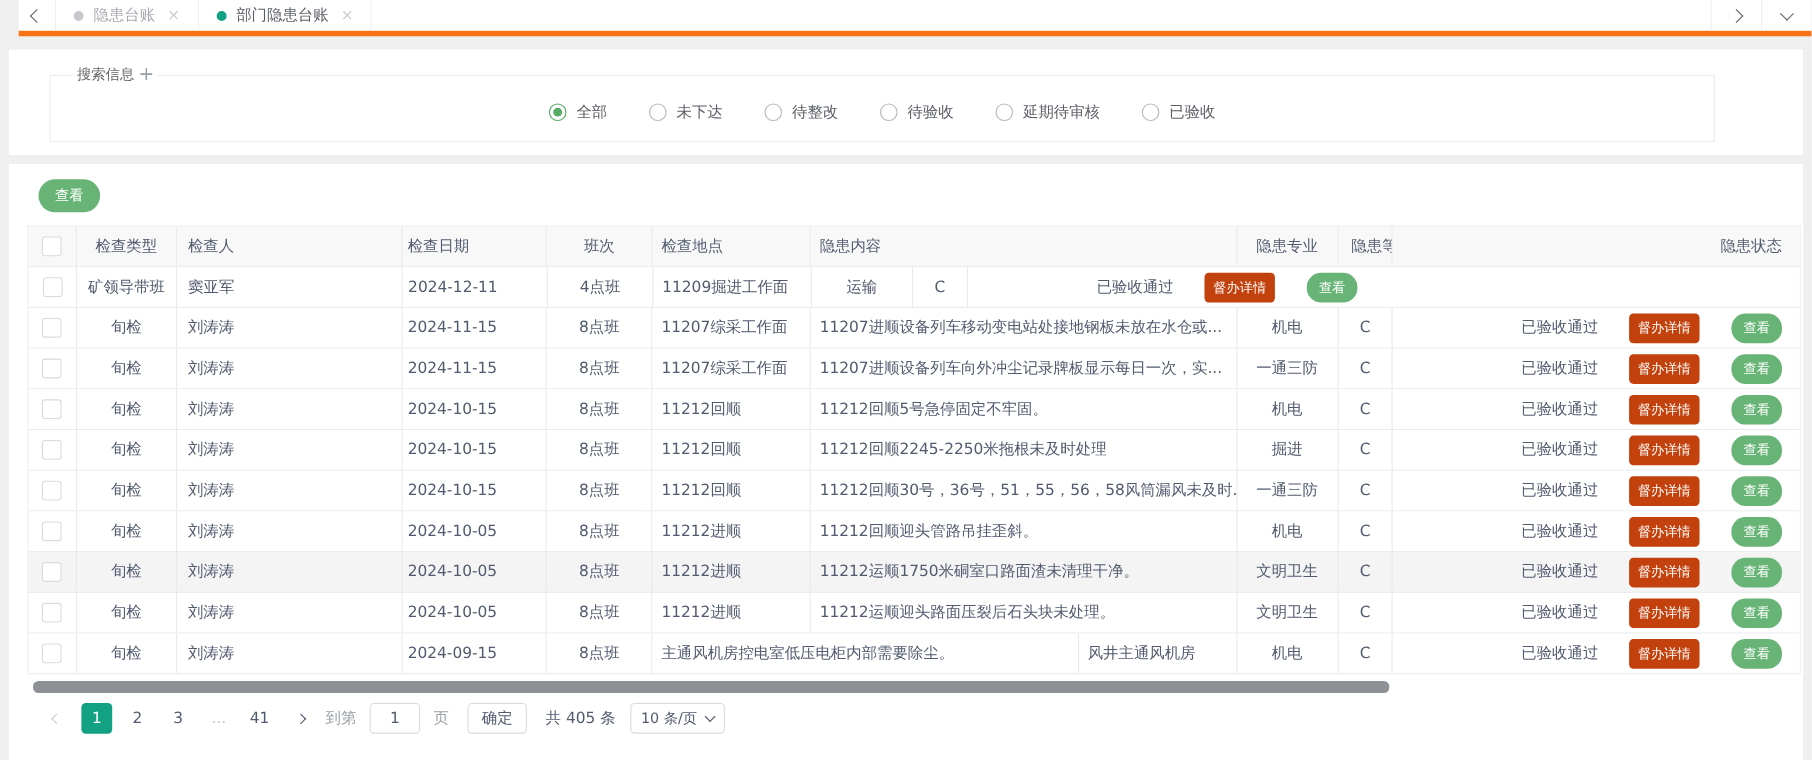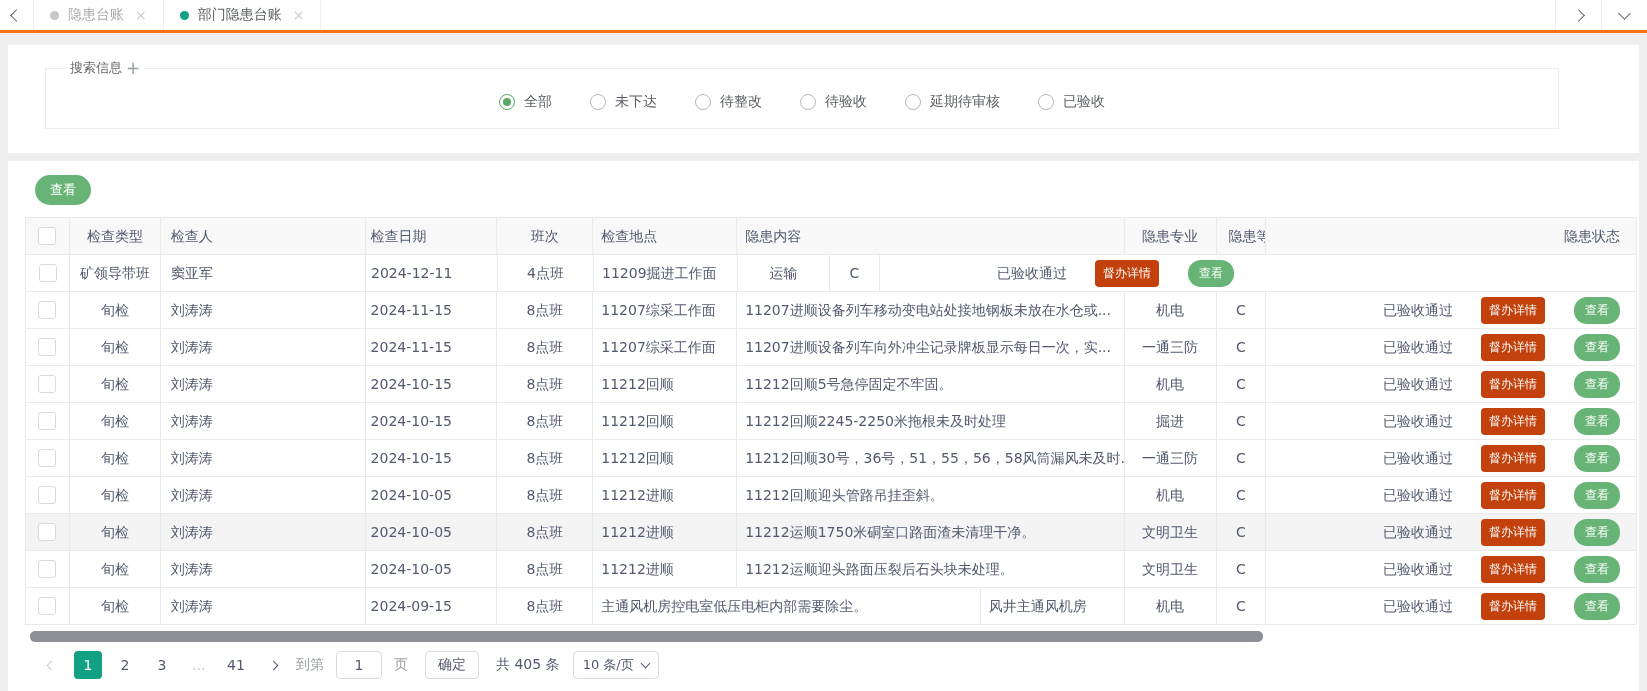--- a/index.html
+++ b/index.html
@@ -1,39 +1,39 @@
 <!DOCTYPE html>
 <html><head>
 <meta charset="utf-8">
 <style>
   * { margin:0; padding:0; box-sizing:border-box; }
   html,body { width:1647px; height:691px; overflow:hidden; background:#efefef;
     font-family:"DejaVu Sans","Liberation Sans",sans-serif; }
   
-  .tabbar { height:33px; background:#fff; display:flex; align-items:stretch; border-bottom:3px solid #f97316; }
+  .tabbar { height:33px; background:#fff; display:flex; align-items:stretch; border-bottom:5px solid #f97316;margin-left:17px; }
   .tb-nav { width:34px; display:flex; align-items:center; justify-content:center; color:#5f6368; cursor:pointer; }
   .tb-nav.br { border-right:1px solid #eee; }
   .tb-nav.bl { border-left:1px solid #eee; width:46px; }
   .tb-spacer { flex:1; }
   .tab { display:flex; align-items:center; gap:9px; padding:0 16px; border-right:1px solid #f0f0f0; cursor:pointer; }
   .tab:first-of-type { border-left:1px solid #f0f0f0; }
   .dot { width:9px; height:9px; border-radius:50%; background:#c5c8cc; }
   .tab-label { font-size:14px; color:#a8abb0; }
   .tab-close { font-size:14px; color:#c8cbd0; margin-left:2px; }
   .tab.on .dot { background:#12a182; }
   .tab.on .tab-label { color:#5c6066; }
   
   .chev { display:inline-block; width:9px; height:9px; border:solid currentColor; border-width:0 1.6px 1.6px 0; }
   .ch-left  { transform:rotate(135deg); }
   .ch-right { transform:rotate(-45deg); }
   .ch-down  { transform:rotate(45deg); margin-top:-3px; }
   .chev.sm { width:7px; height:7px; border-width:0 1.4px 1.4px 0; }
   
   .card { background:#fff; margin:0 8px; }
-  .search-card { margin-top:12px; height:108px; padding:14px 80px 0 37px; }
+  .search-card { margin-top:12px; height:96px; padding:14px 80px 0 37px; }
   fieldset.search-fs { border:1px solid #ededed; height:70px; padding:0 12px; }
   fieldset.search-fs legend { font-size:13px; color:#666; padding:0 4px; margin-left:8px; display:flex; align-items:center; gap:4px; }
   .plus { color:#9aa0a6; font-size:17px; line-height:13px; cursor:pointer; }
   .radio-row { display:flex; justify-content:center; gap:38px; margin-top:16px; }
   .radio { display:flex; align-items:center; gap:9px; cursor:pointer; }
   .rdo { width:16px; height:16px; border:1px solid #b5b8bd; border-radius:50%; background:#fff;
          display:flex; align-items:center; justify-content:center; }
   .radio.on .rdo { border-color:#57ab64; }
   .radio.on .rdo::after { content:''; width:8px; height:8px; border-radius:50%; background:#57ab64; }
   .rdo-label { font-size:14px; color:#5c6066; }

